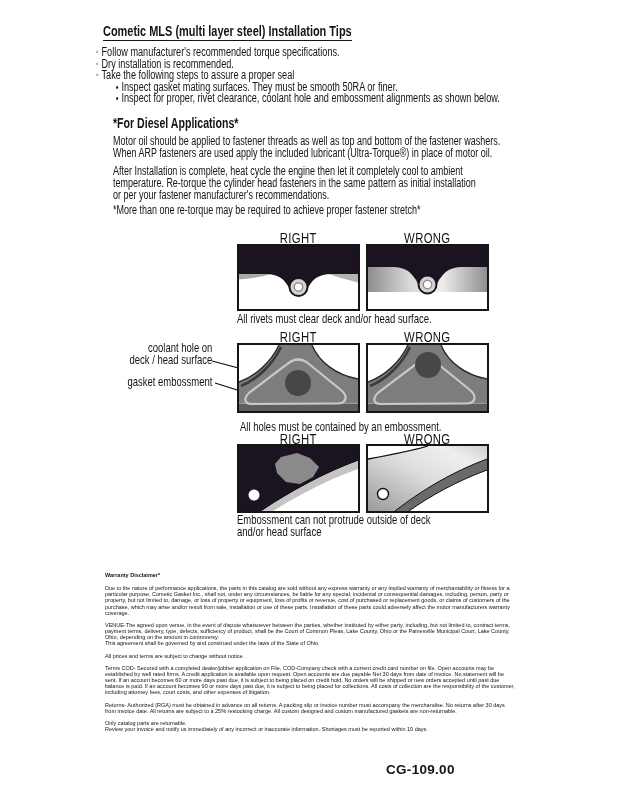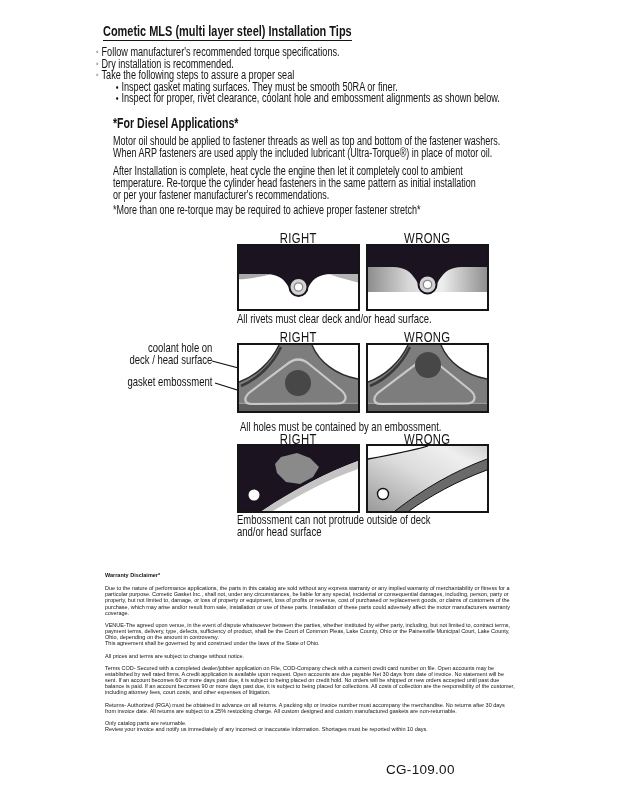--- a/index.html
+++ b/index.html
@@ -193,13 +193,13 @@
   <p>Due to the nature of performance applications, the parts in this catalog are sold without any express warranty or any implied warranty of merchantability or fitness for a particular purpose.  Cometic Gasket Inc., shall not, under any circumstances, be liable for any special, incidental or consequential damages, including, person, party or property, but not limited to, damage, or loss of property or equipment, loss of profits or revenue, cost of purchased or replacement goods, or claims of customers of the purchase, which may arise and/or result from sale, installation or use of these parts.  Installation of these parts could adversely affect the motor manufacturers warranty coverage.</p>
   <p class="nogap">VENUE-The agreed upon venue, in the event of dispute whatsoever between the parties, whether instituted by either party, including, but not limited to, contract terms, payment terms, delivery, type, defects, sufficiency of product, shall be the Court of Common Pleas, Lake County, Ohio or the Painesville Municipal Court, Lake County, Ohio, depending on the amount in controversy.</p>
   <p>This agreement shall be governed by and construed under the laws of the State of Ohio.</p>
   <p>All prices and terms are subject to change without notice.</p>
   <p>Terms COD- Secured with a completed dealer/jobber application on File, COD-Company check with a current credit card number on file.  Open accounts may be established by well rated firms.  A credit application is available upon request.  Open accounts are due payable Net 30 days from date of invoice.  No statement will be sent.  If an account becomes 60 or more days past due, it is subject to being placed on credit hold.  No orders will be shipped or new orders accepted until past due balance is paid.  If an account becomes 90 or more days past due, it is subject to being placed for collections.  All costs of collection are the responsibility of the customer, including attorney fees, court costs, and other expenses of litigation.</p>
   <p>Returns- Authorized (RGA) must be obtained in advance on all returns.  A packing slip or invoice number must accompany the merchandise.  No returns after 30 days from invoice date.  All returns are subject to a 25% restocking charge.  All custom designed and custom manufactured gaskets are non-returnable.</p>
   <p class="nogap">Only catalog parts are returnable.</p>
   <p>Review your invoice and notify us immediately of any incorrect or inaccurate information.  Shortages must be reported within 10 days.</p>
 </div>
 
-<div class="abs foot" style="left:386px;top:762px;">CG-109.00</div>
+<div class="abs foot" style="left:386px;top:762px;font-weight:bold;">CG-109.00</div>
 
 </body></html>

